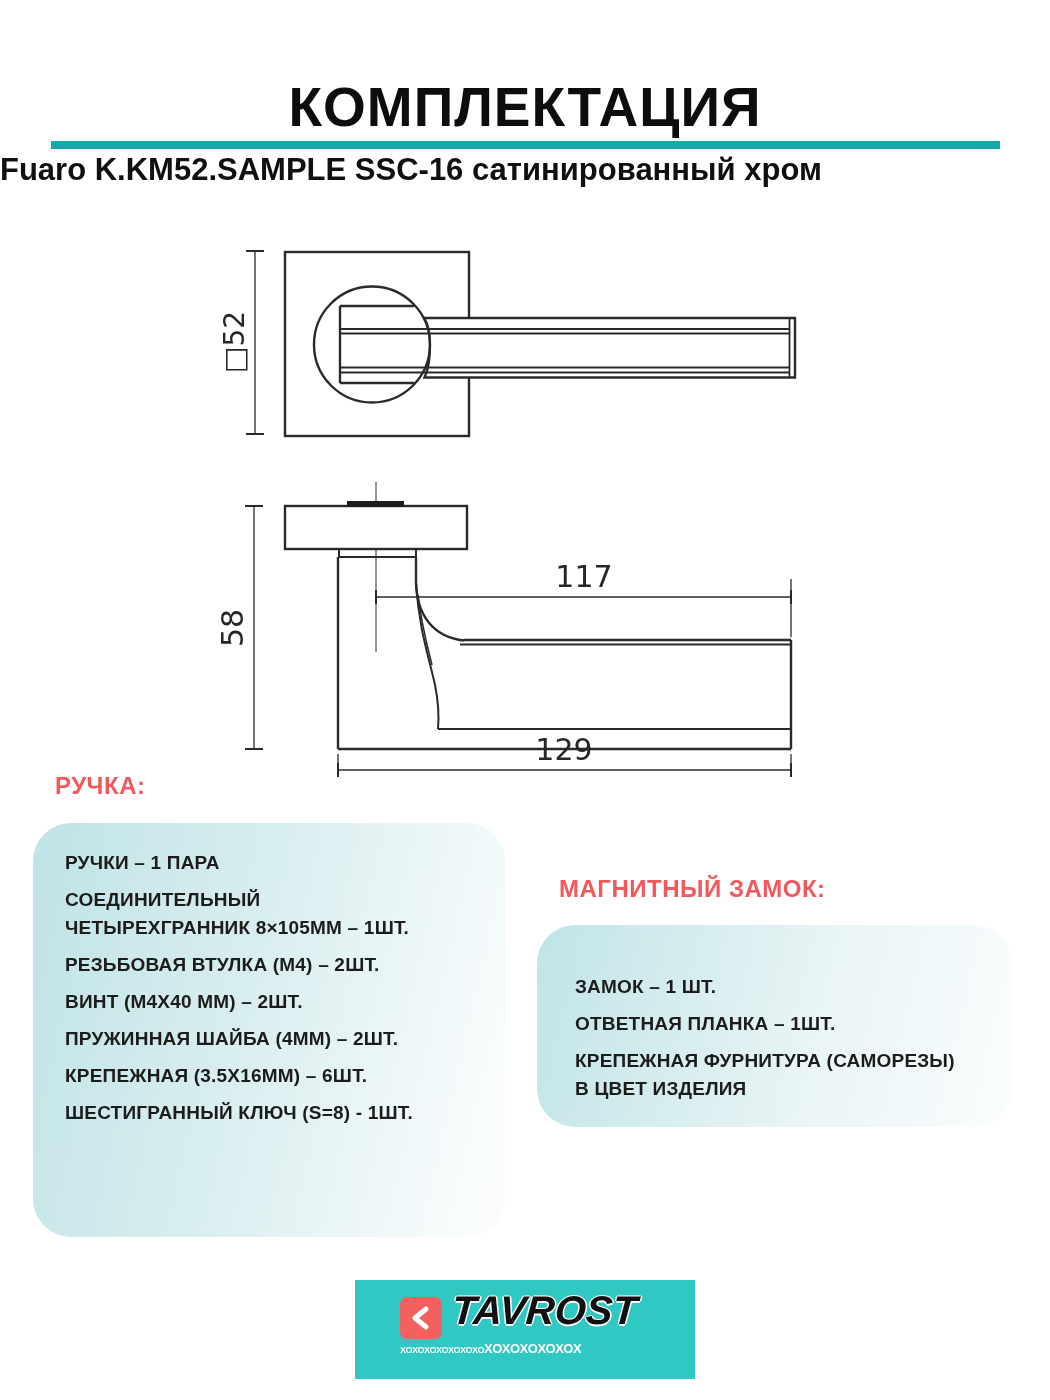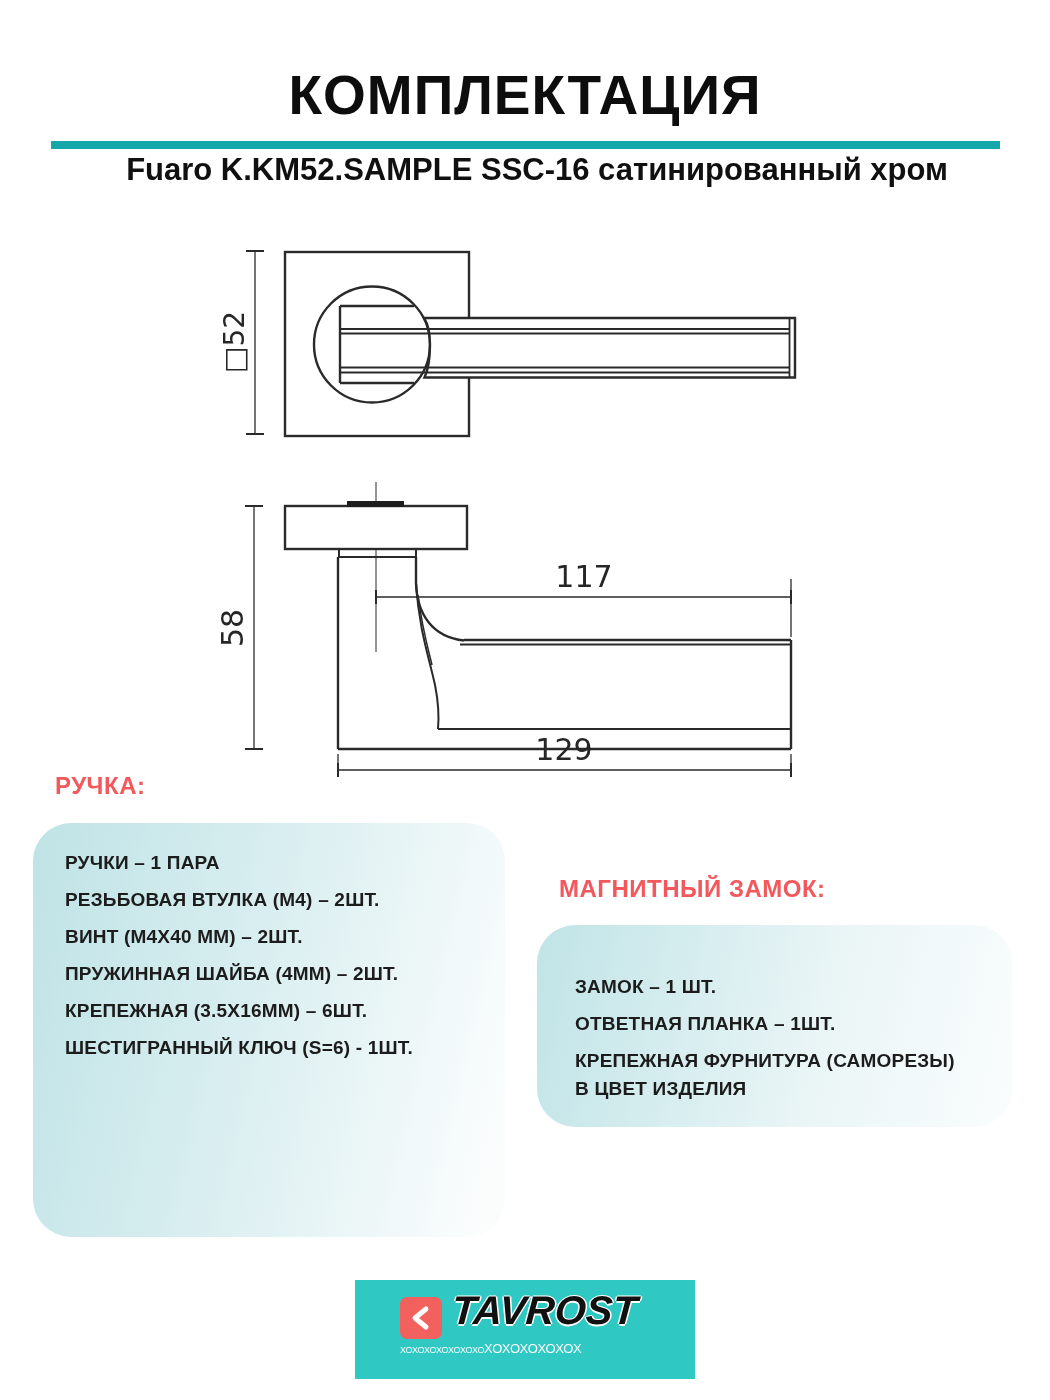--- a/index.html
+++ b/index.html
@@ -4,27 +4,27 @@
 <style>
   html,body{margin:0;padding:0;}
   body{
     width:1050px;height:1400px;position:relative;background:#ffffff;
     font-family:"Liberation Sans",sans-serif;overflow:hidden;
   }
   .abs{position:absolute;}
 
   
   .page-title{
-    left:0;top:68px;width:1050px;text-align:center;
+    left:0;top:80px;width:1050px;text-align:center;
     font-size:55px;font-weight:bold;letter-spacing:1px;color:#0d0d0d;line-height:1;
   }
   .divider{left:51px;top:141px;width:949px;height:8px;background:#15a7aa;}
   .subtitle{
-    left:0;top:153px;width:911px;text-align:right;
-    font-size:31px;font-weight:bold;color:#101010;line-height:1.1;padding-left:37px;
+    left:0;top:153px;width:911px;text-align:left;
+    font-size:31px;font-weight:bold;color:#101010;line-height:1.1;
   }
 
   
   svg text{font-family:"DejaVu Sans",sans-serif;fill:#262626;}
   .drawing{position:absolute;}
 
   
   .section-heading{
     font-size:24px;font-weight:bold;color:#f2585c;letter-spacing:.5px;line-height:1;
   }
@@ -59,21 +59,21 @@
     background:#f2615d;border-radius:7px;display:flex;align-items:center;justify-content:center;
   }
   .logo-text{
     position:absolute;left:97px;top:10px;
     font-size:40px;font-weight:bold;font-style:italic;letter-spacing:0px;color:#111;
     transform:skewX(-4deg);
     text-shadow:-1.5px 0 #fff,1.5px 0 #fff,0 -1.5px #fff,0 1.5px #fff;
     line-height:1;
   }
   .logo-ornament{
-    position:absolute;left:45px;top:60px;color:#ffffff;font-weight:normal;
+    position:absolute;left:45px;top:60px;color:#ffffff;font-weight:bold;
     white-space:nowrap;line-height:1;
   }
   .logo-ornament .orn-small{font-size:9px;letter-spacing:-0.5px;}
   .logo-ornament .orn-big{font-size:13px;letter-spacing:-0.5px;}
 </style>
 </head>
 <body>
 
 <div class="abs page-title">КОМПЛЕКТАЦИЯ</div>
 <div class="abs divider"></div>
@@ -159,25 +159,27 @@
     <line x1="118" y1="290" x2="571" y2="290"></line>
     <line x1="118" y1="283" x2="118" y2="297" stroke-width="2"></line>
     <line x1="571" y1="283" x2="571" y2="297" stroke-width="2"></line>
   </g>
   <text x="344" y="280" font-size="30" text-anchor="middle">129</text>
 </svg>
 
 <div class="abs section-heading heading-handle">РУЧКА:</div>
 <div class="card card-handle">
   <div class="kit-item">РУЧКИ – 1 ПАРА</div>
+  <div class="kit-item">СОЕДИНИТЕЛЬНЫЙ
+ЧЕТЫРЕХГРАННИК 8×105ММ – 1ШТ.</div>
   <div class="kit-item">РЕЗЬБОВАЯ ВТУЛКА (М4) – 2ШТ.</div>
   <div class="kit-item">ВИНТ (М4Х40 ММ) – 2ШТ.</div>
   <div class="kit-item">ПРУЖИННАЯ ШАЙБА (4ММ) – 2ШТ.</div>
   <div class="kit-item">КРЕПЕЖНАЯ (3.5Х16ММ) – 6ШТ.</div>
-  <div class="kit-item">ШЕСТИГРАННЫЙ КЛЮЧ (S=6) - 1ШТ.</div>
+  <div class="kit-item">ШЕСТИГРАННЫЙ КЛЮЧ (S=8) - 1ШТ.</div>
 </div>
 
 <div class="abs section-heading heading-lock">МАГНИТНЫЙ ЗАМОК:</div>
 <div class="card card-lock">
   <div class="kit-item">ЗАМОК – 1 ШТ.</div>
   <div class="kit-item">ОТВЕТНАЯ ПЛАНКА – 1ШТ.</div>
   <div class="kit-item">КРЕПЕЖНАЯ ФУРНИТУРА (САМОРЕЗЫ)
 В ЦВЕТ ИЗДЕЛИЯ</div>
 </div>
 

